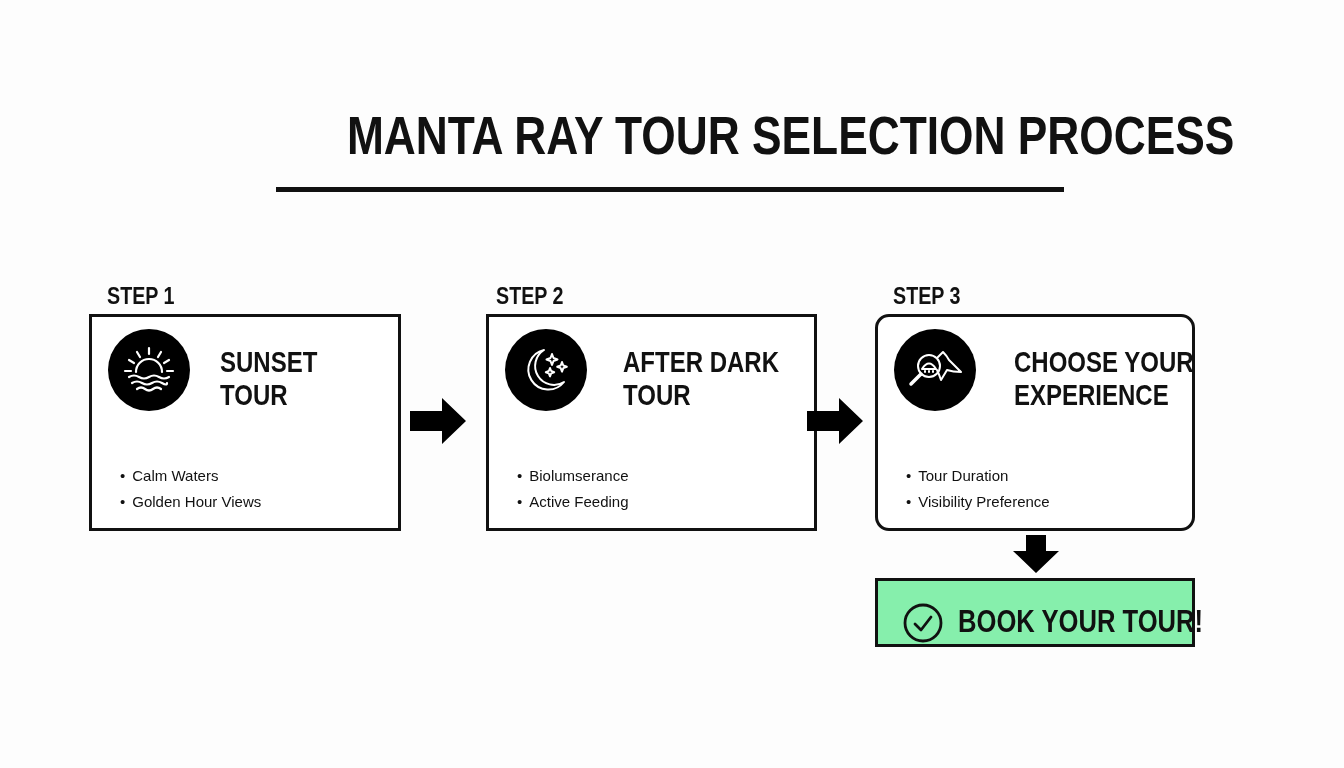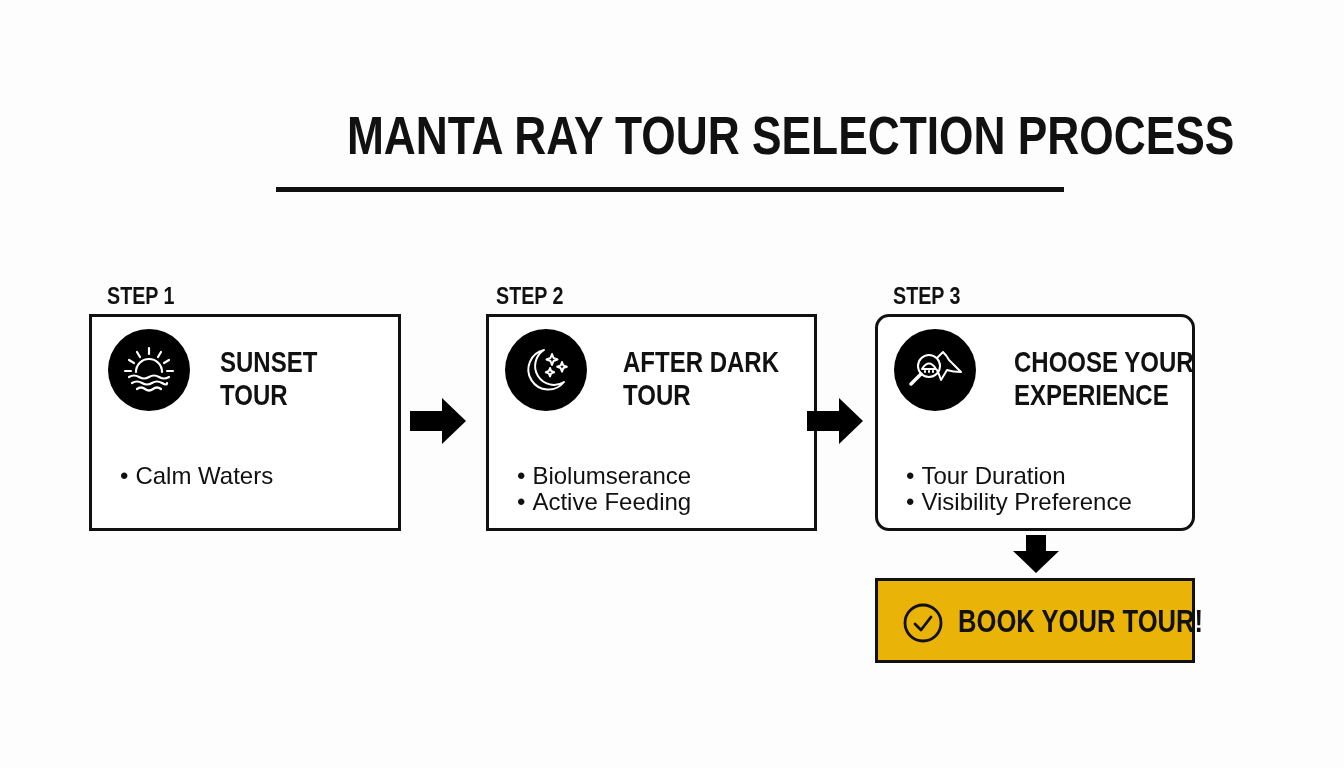--- a/index.html
+++ b/index.html
@@ -26,27 +26,27 @@
   .icon-circle {
     position: absolute; left: 16px; top: 12px; width: 82px; height: 82px; border-radius: 50%;
     background: #000; display: flex; align-items: center; justify-content: center;
   }
   .card-title {
     position: absolute; top: 28px; font-weight: bold; font-size: 30px; line-height: 33px;
     transform: scaleX(0.8); transform-origin: left top; white-space: nowrap;
   }
   .card-bullets {
     position: absolute; left: 28px; top: 146px; margin: 0; padding: 0; list-style: none;
-    font-size: 24px; line-height: 26px;
+    font-size: 15px; line-height: 26px;
   }
   .card-bullets li::before { content: "\2022"; margin-right: 7px; }
   .arrow-right { position: absolute; }
   .book {
-    position: absolute; left: 875px; top: 578px; width: 320px; height: 85px;
-    border: 3px solid #111; box-sizing: border-box; background: #eab308; cursor: pointer;
+    position: absolute; left: 875px; top: 578px; width: 320px; height: 69px;
+    border: 3px solid #111; box-sizing: border-box; background: #86efac; cursor: pointer;
   }
   .book-label {
     position: absolute; left: 80px; top: 22px; font-weight: bold; font-size: 32px; line-height: 36px;
     transform: scaleX(0.8); transform-origin: left top; white-space: nowrap;
   }
   .check { position: absolute; left: 25px; top: 22px; }
 </style>
 </head>
 <body>
 
@@ -69,20 +69,21 @@
       <path d="M13 43 Q18 40 23 43 T33 43 T43 43 T48 43"></path>
       <path d="M18 49 Q22 46 26 49 T34 49 T42 49"></path>
     </svg>
   </div>
   <div class="card-title" style="left:128px;">
     <div>SUNSET</div>
     <div>TOUR</div>
   </div>
   <ul class="card-bullets">
     <li>Calm Waters</li>
+    <li>Golden Hour Views</li>
   </ul>
 </div>
 
 <svg class="arrow-right" style="left:410px; top:398px;" width="56" height="46" viewBox="0 0 56 46">
   <polygon points="0,13 32,13 32,0 56,23 32,46 32,33 0,33" fill="#000"></polygon>
 </svg>
 
 <div class="step-label" style="left:496px; top:282px;">STEP 2</div>
 <div class="card" style="left:478px; top:314px; width:331px; height:217px;margin-left:8px;">
   <div class="icon-circle">

